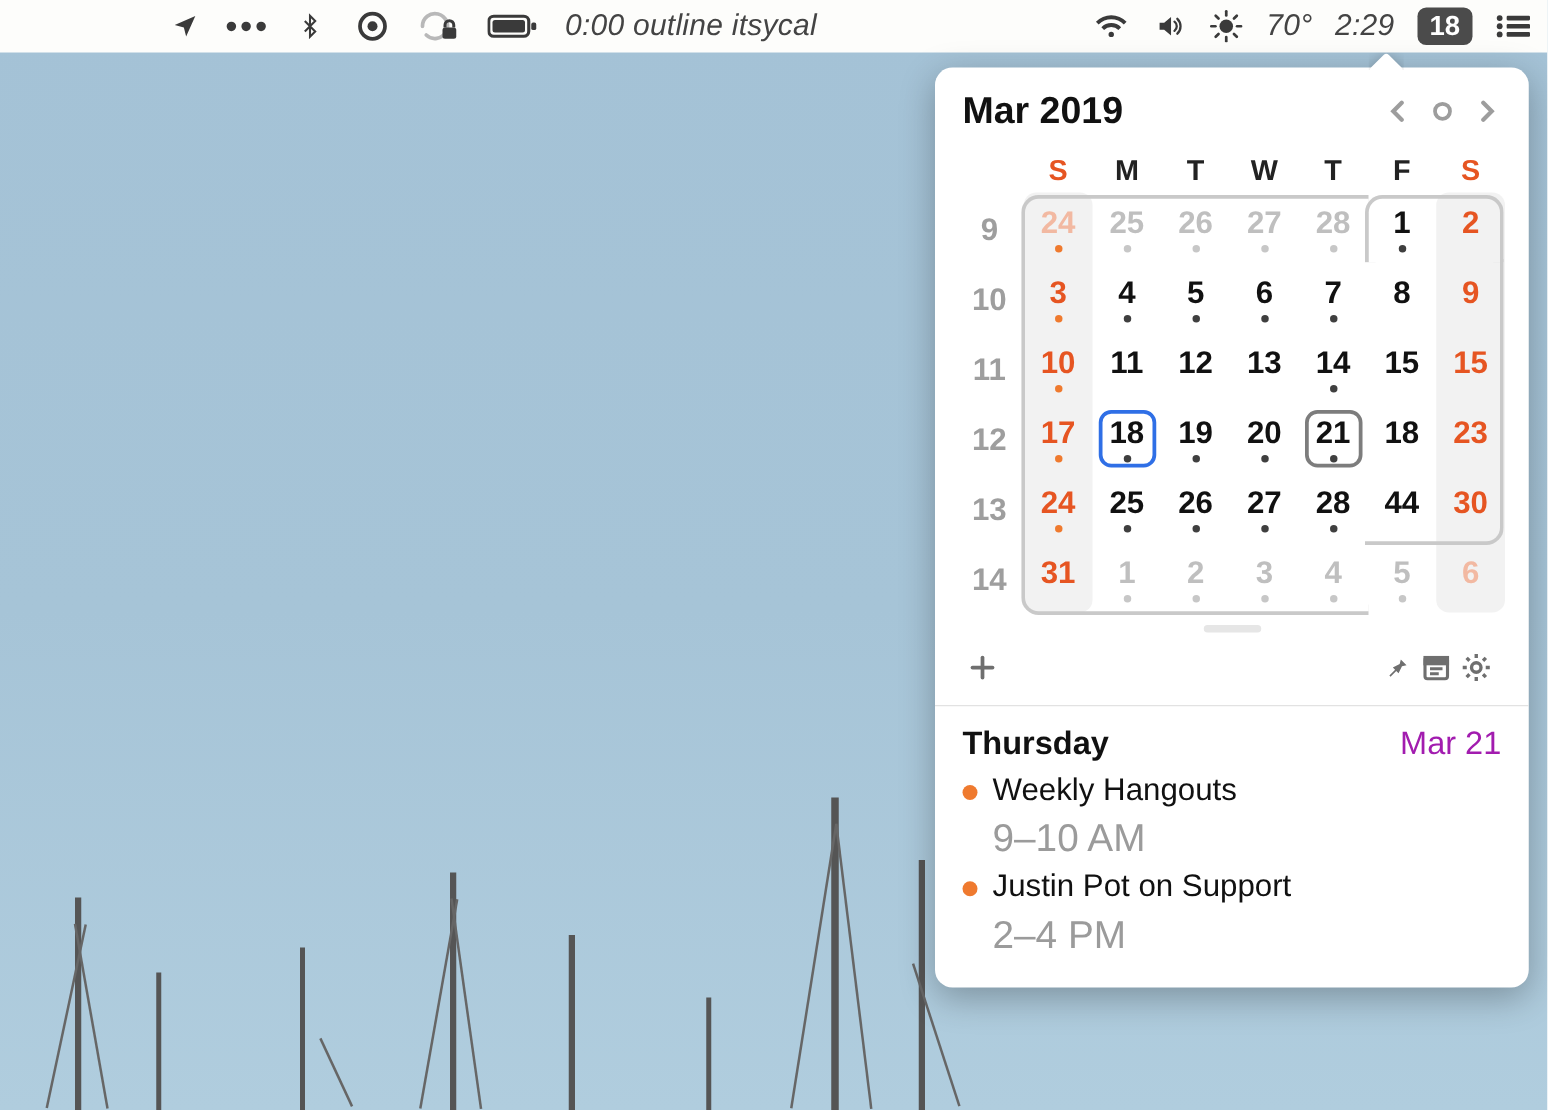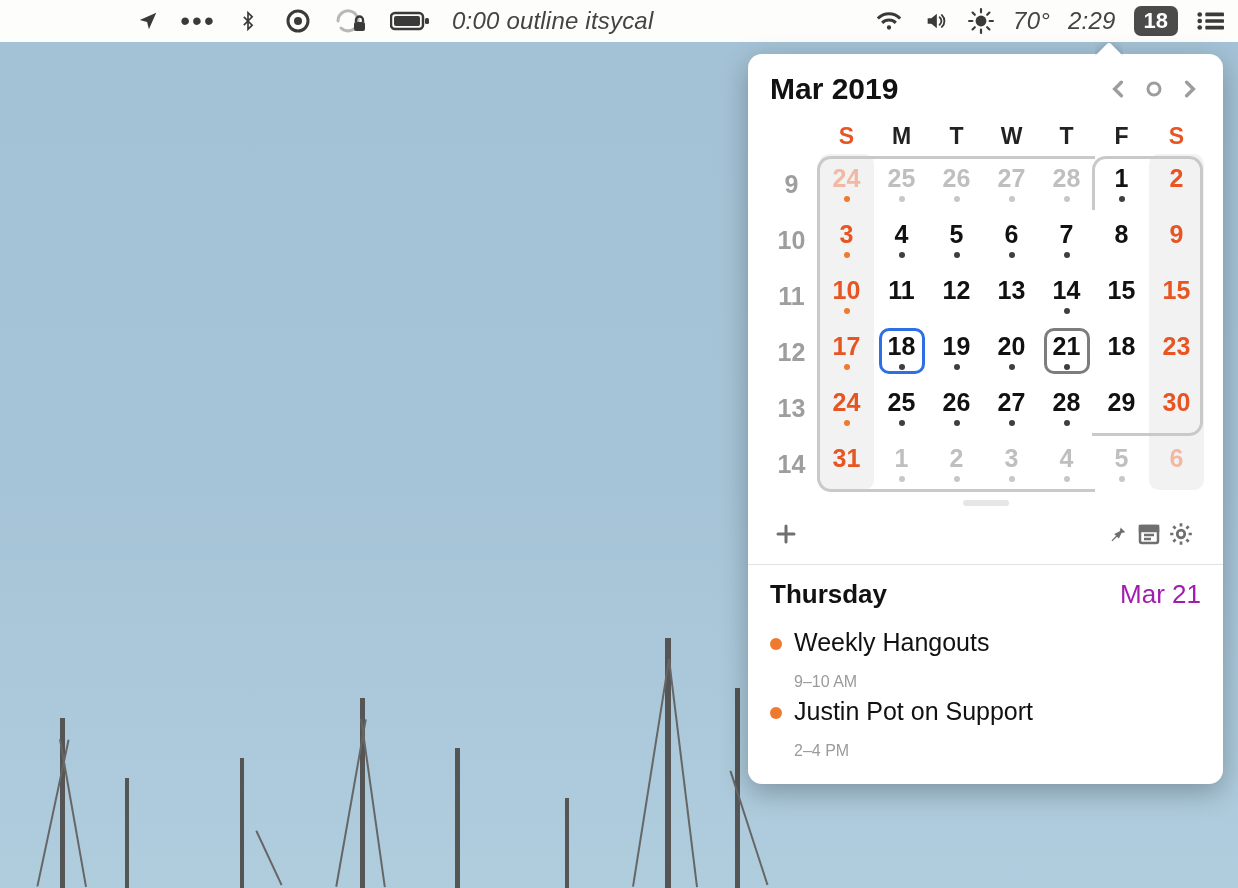--- a/index.html
+++ b/index.html
@@ -77,28 +77,28 @@
 
   .drag-handle { width:46px; height:6px; background:#e6e6e6; border-radius:4px; margin:8px auto 10px auto;}
 
   .toolbar { display:flex; align-items:center; padding: 2px 10px 14px 6px; color:#6f6f6f;}
   .toolbar .tbtn { width:32px; height:32px; display:inline-flex; align-items:center; justify-content:center; cursor:pointer;}
   .toolbar .spacer { flex:1; }
 
   .divider { height:1px; background:#e2e2e2; margin: 0 -16px 14px -16px;}
 
   .events { padding: 0 6px; }
-  .event-day-row { display:flex; align-items:baseline; font-size:26px; margin-bottom:18px;}
+  .event-day-row { display:flex; align-items:baseline; font-size:26px; margin-bottom:8px;}
   .event-day-name { font-weight:700; color:#111;}
   .event-day-date { margin-left:auto; color:#a21caf; font-weight:500;}
   .event { display:flex; align-items:flex-start; gap:12px; margin: 6px 0 2px 0;}
   .event-dot { width:12px; height:12px; border-radius:50%; background:#ef7a2f; margin-top:10px; flex:0 0 auto;}
   .event-body { display:flex; flex-direction:column; }
   .event-title { font-size:25px; color:#111; }
-  .event-time { font-size:16px; color:#9b9b9b; margin-top:16px;}
+  .event-time { font-size:31px; color:#9b9b9b; margin-top:6px;}
 </style>
 </head>
 <body>
 
 <div class="wallpaper">
   <div class="masts">
     <div class="mast" style="left:60px; height:170px; width:5px;"></div>
     <div class="rope" style="left:52px; height:150px; transform:rotate(12deg);"></div>
     <div class="rope" style="left:72px; height:150px; transform:rotate(-10deg);"></div>
     <div class="mast" style="left:125px; height:110px; width:4px;"></div>
@@ -370,21 +370,21 @@
           </div>
           <div class="cell">
             <div class="daynum">27</div>
             <div class="dot"></div>
           </div>
           <div class="cell">
             <div class="daynum">28</div>
             <div class="dot"></div>
           </div>
           <div class="cell">
-            <div class="daynum">29</div>
+            <div class="daynum">44</div>
             <div class="dot none"></div>
           </div>
           <div class="cell">
             <div class="daynum weekend">30</div>
             <div class="dot none"></div>
           </div>
           <div class="weekno">14</div>
           <div class="cell">
             <div class="daynum weekend">31</div>
             <div class="dot none"></div>

